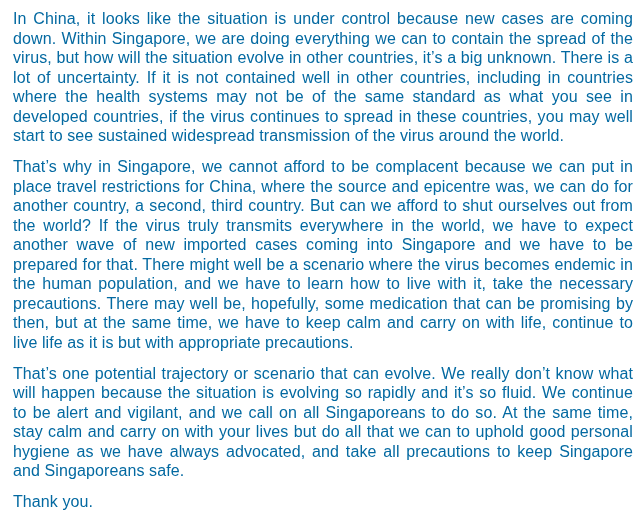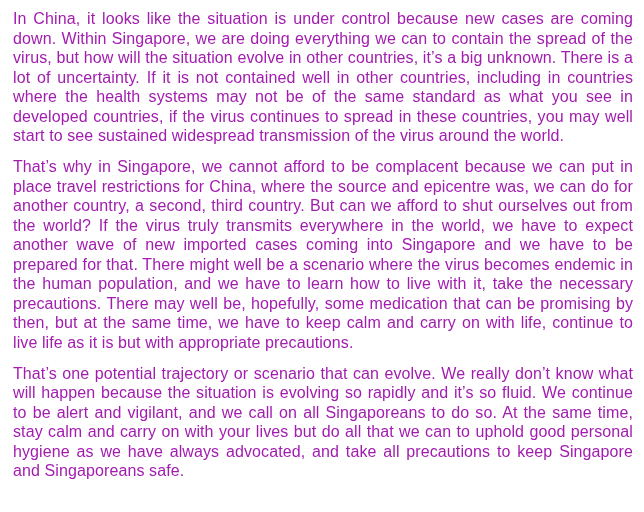--- a/index.html
+++ b/index.html
@@ -15,25 +15,26 @@
     width: 644px;
     height: 512px;
     padding: 9px 11px 0 13px;
     background: #ffffff;
   }
   .page p {
     margin: 0 0 11.5px 0;
     font-family: "Liberation Sans", "DejaVu Sans", sans-serif;
     font-size: 16px;
     line-height: 19.5px;
-    color: #a21caf;
+    color: #0369a1;
     text-align: justify;
     letter-spacing: 0.1px;
   }
 </style>
 </head>
 <body>
 
 <main class="page">
   <p>In China, it looks like the situation is under control because new cases are coming down. Within Singapore, we are doing everything we can to contain the spread of the virus, but how will the situation evolve in other countries, it’s a big unknown. There is a lot of uncertainty. If it is not contained well in other countries, including in countries where the health systems may not be of the same standard as what you see in developed countries, if the virus continues to spread in these countries, you may well start to see sustained widespread transmission of the virus around the world.</p>
   <p>That’s why in Singapore, we cannot afford to be complacent because we can put in place travel restrictions for China, where the source and epicentre was, we can do for another country, a second, third country. But can we afford to shut ourselves out from the world? If the virus truly transmits everywhere in the world, we have to expect another wave of new imported cases coming into Singapore and we have to be prepared for that. There might well be a scenario where the virus becomes endemic in the human population, and we have to learn how to live with it, take the necessary precautions. There may well be, hopefully, some medication that can be promising by then, but at the same time, we have to keep calm and carry on with life, continue to live life as it is but with appropriate precautions.</p>
   <p>That’s one potential trajectory or scenario that can evolve. We really don’t know what will happen because the situation is evolving so rapidly and it’s so fluid. We continue to be alert and vigilant, and we call on all Singaporeans to do so. At the same time, stay calm and carry on with your lives but do all that we can to uphold good personal hygiene as we have always advocated, and take all precautions to keep Singapore and Singaporeans safe.</p>
+  <p>Thank you.</p>
 </main>
 
 </body></html>

